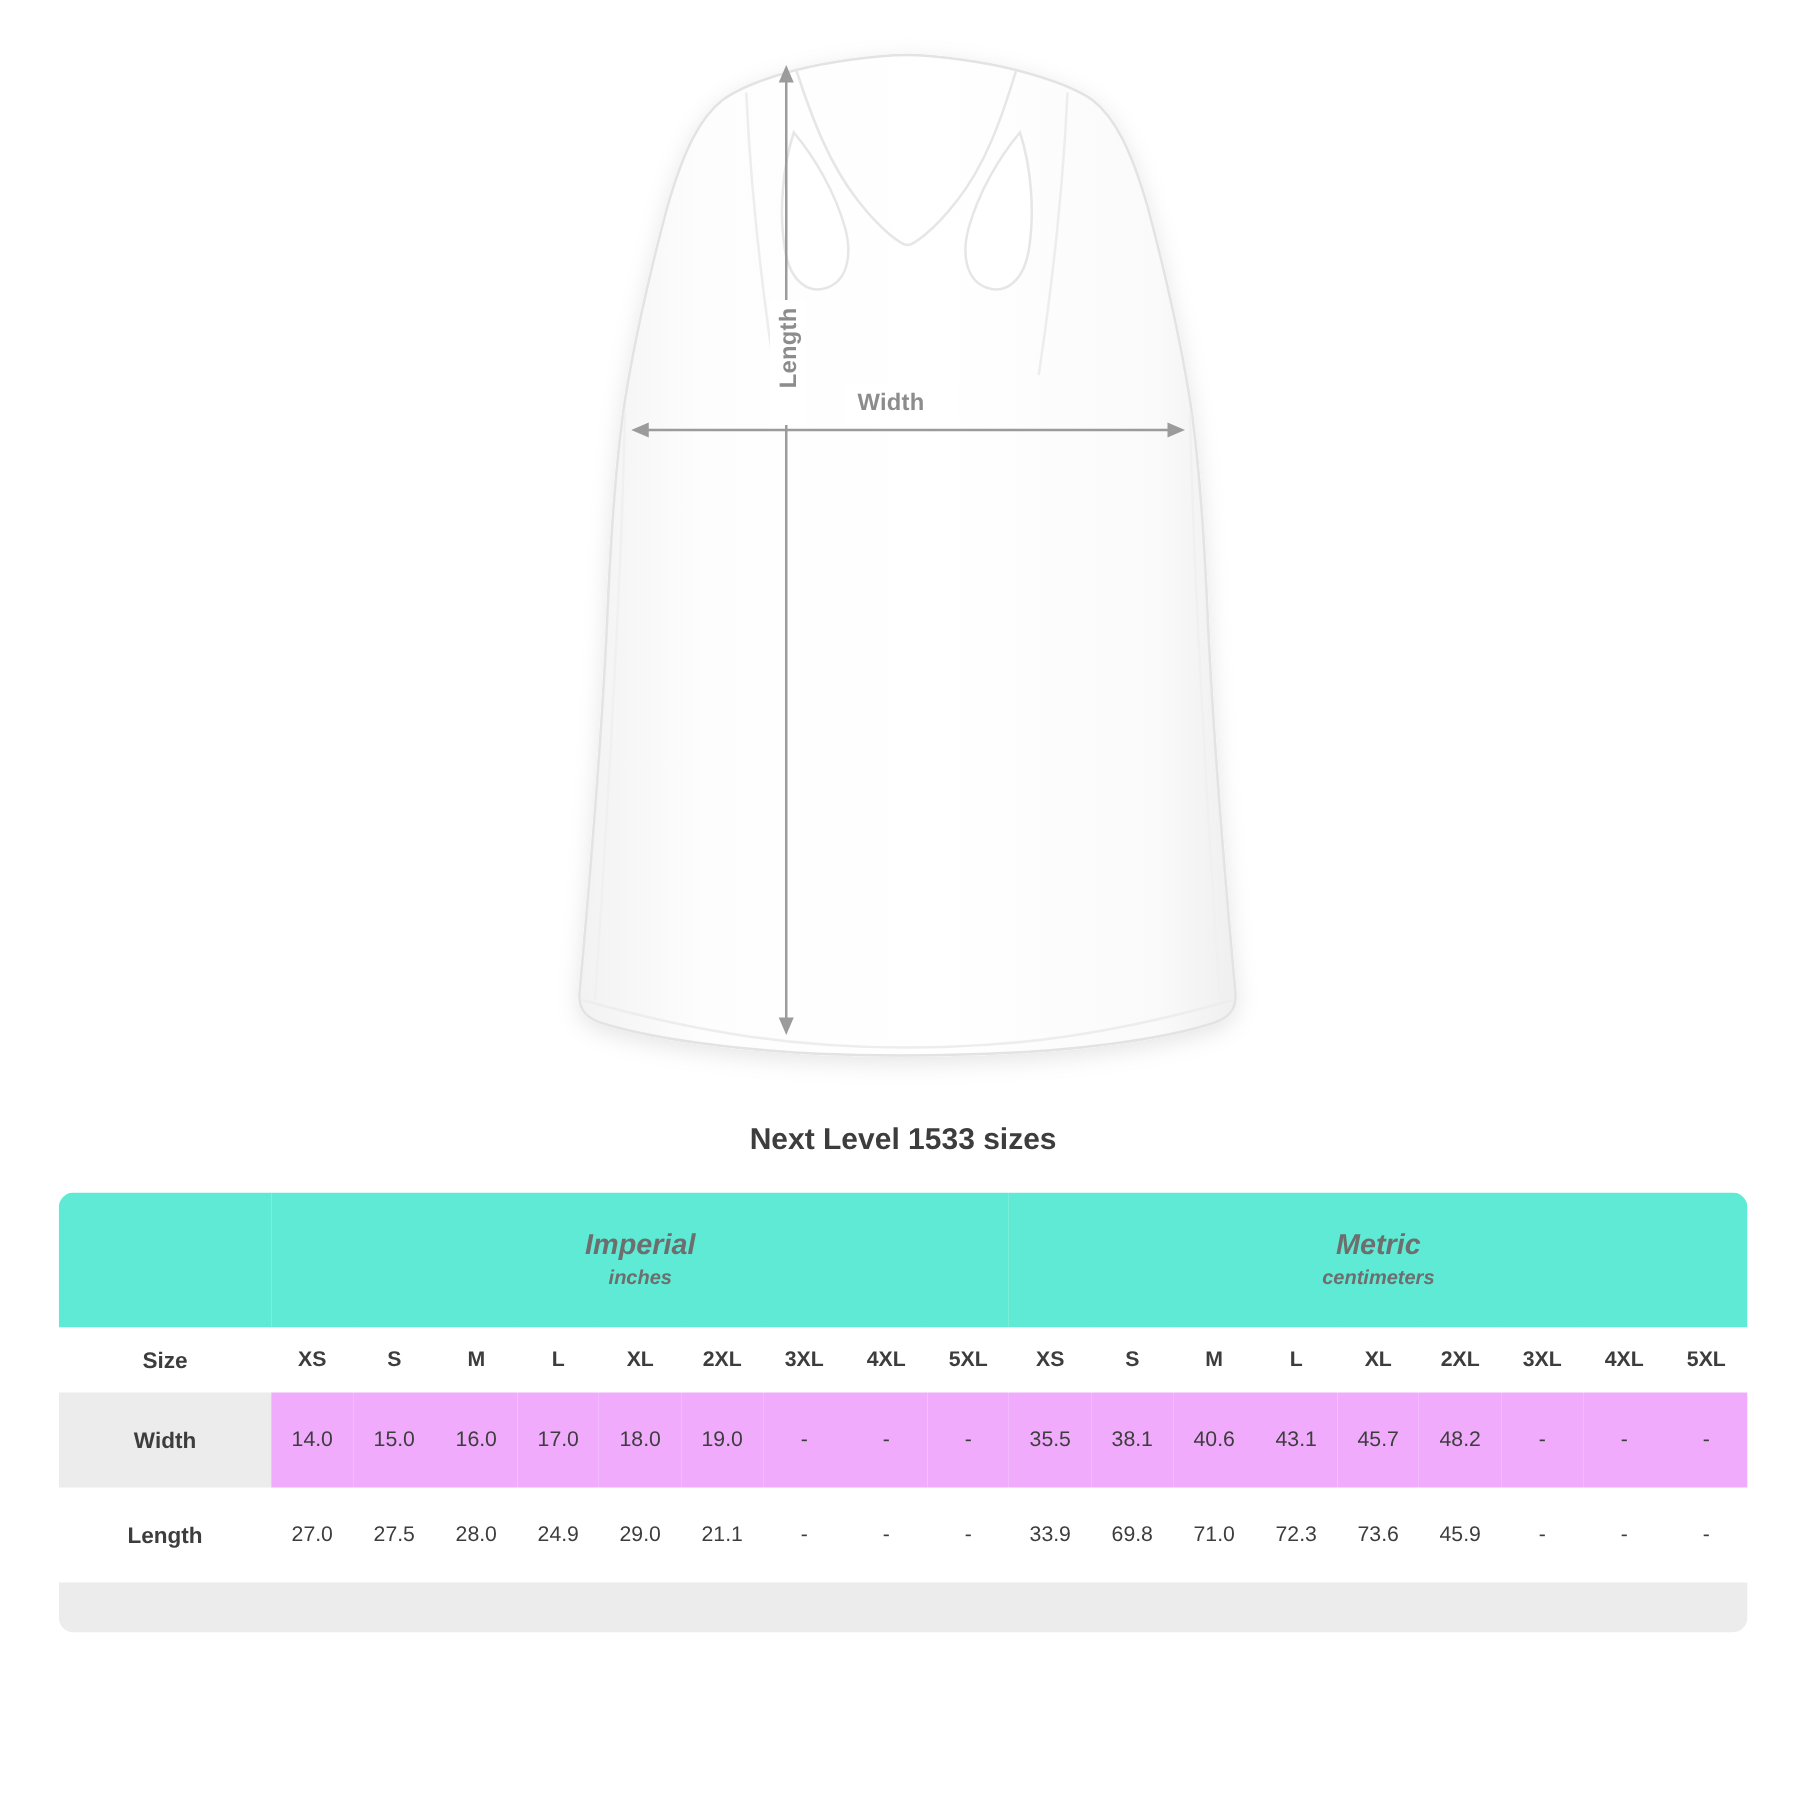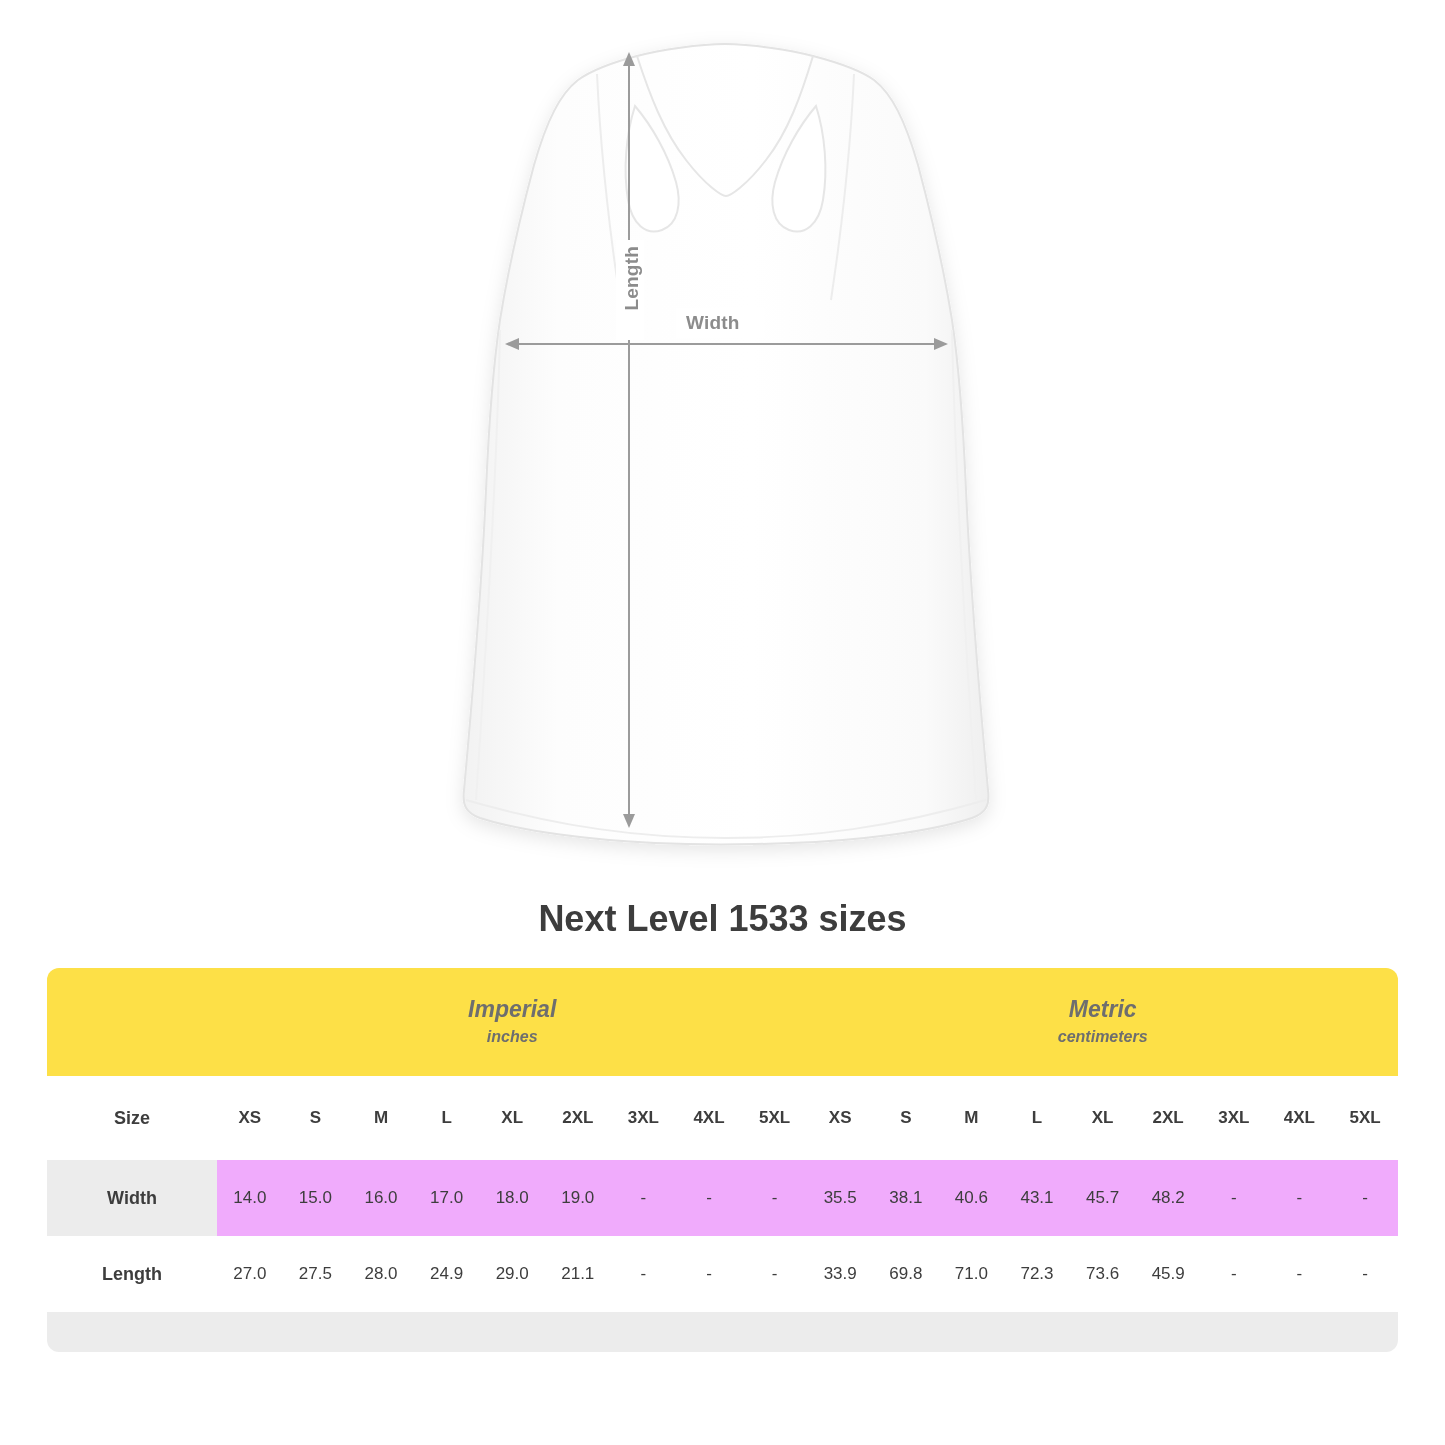--- a/index.html
+++ b/index.html
@@ -50,21 +50,21 @@
     text-orientation: mixed;
     transform: rotate(180deg);
   }
 
   
   .title-block {
     text-align: center;
     margin-top: 8px;
   }
   .chart-title {
-    font-size: 36px;
+    font-size: 24px;
     font-weight: bold;
     color: #3d3d3d;
     margin: 0 0 14px 0;
   }
   .chart-note {
     font-size: 17px;
     font-style: italic;
     color: #565656;
     margin: 0;
   }
@@ -82,21 +82,21 @@
     table-layout: fixed;
   }
   table.size-table td, table.size-table th {
     text-align: center;
     font-size: 17px;
     color: #3d3d3d;
     border: none;
     padding: 0;
   }
   .unit-row td {
-    background: #fde047;
+    background: #5eead4;
     height: 108px;
     vertical-align: middle;
   }
   .unit-name {
     font-size: 23px;
     font-weight: bold;
     font-style: italic;
     color: #6e6e6e;
     display: block;
     line-height: 1.25;
@@ -104,21 +104,21 @@
   .unit-sub {
     font-size: 16px;
     font-style: italic;
     color: #6e6e6e;
     display: block;
     line-height: 1.6;
     font-weight: bold;
   }
   .header-row td {
     background: #ffffff;
-    height: 84px;
+    height: 52px;
     font-weight: bold;
     font-size: 17px;
     border-right: 1px solid #e4e4e4;
   }
   .header-row td:last-child { border-right: none; }
   .header-row td.rowlabel {
     background: #ffffff;
     font-weight: bold;
     font-size: 18px;
   }

